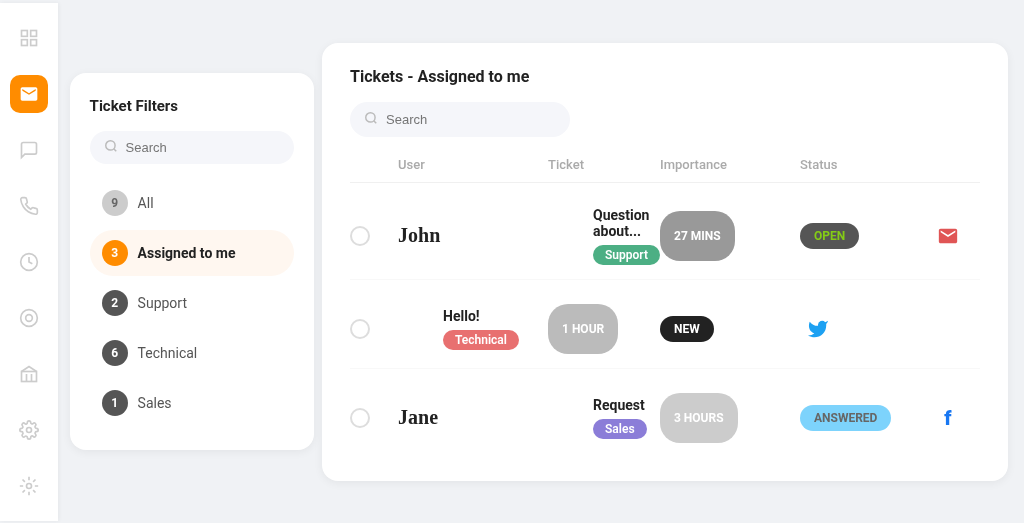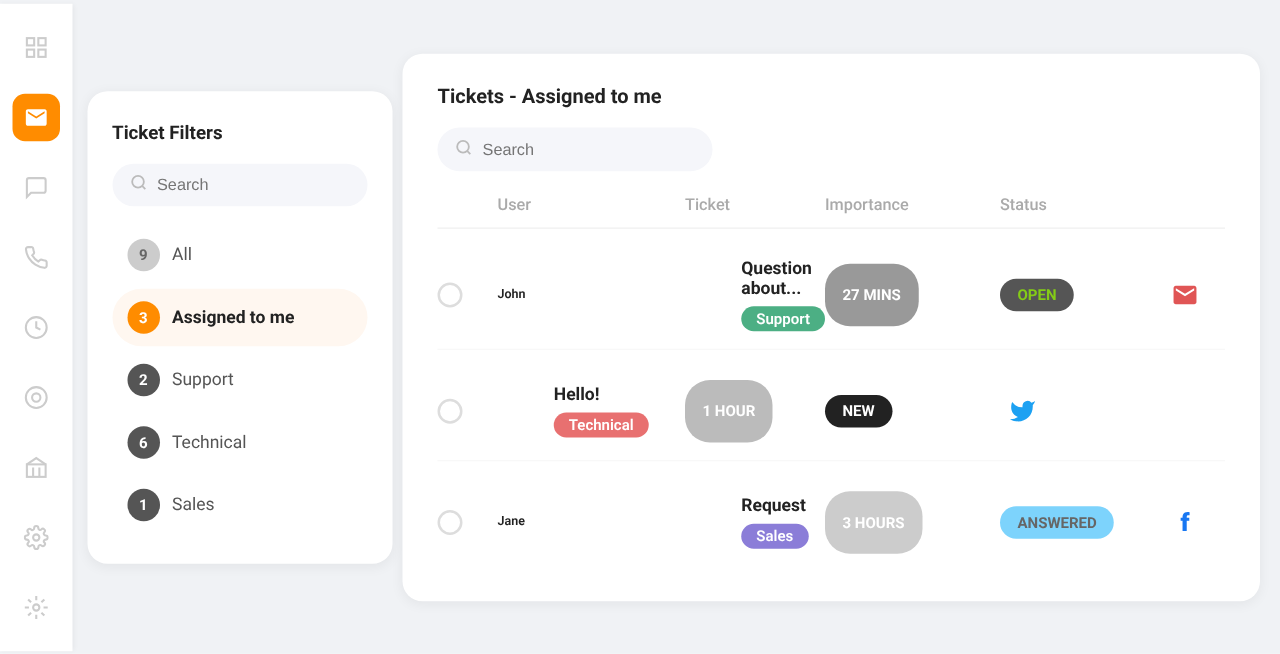--- a/index.html
+++ b/index.html
@@ -190,23 +190,24 @@
 
     .row-checkbox {
       width: 20px;
       height: 20px;
       border: 2px solid #ddd;
       border-radius: 50%;
       cursor: pointer;
     }
 
     .user-name {
-      font-size: 10px;
+      font-size: 20px;
       font-weight: 600;
       color: #222;
+      font-family: Liberation Serif, serif;
     }
 
     .ticket-info {
       display: flex;
       flex-direction: column;
       gap: 6px;
       margin-left: 45px;
     }
 
     .ticket-title {

